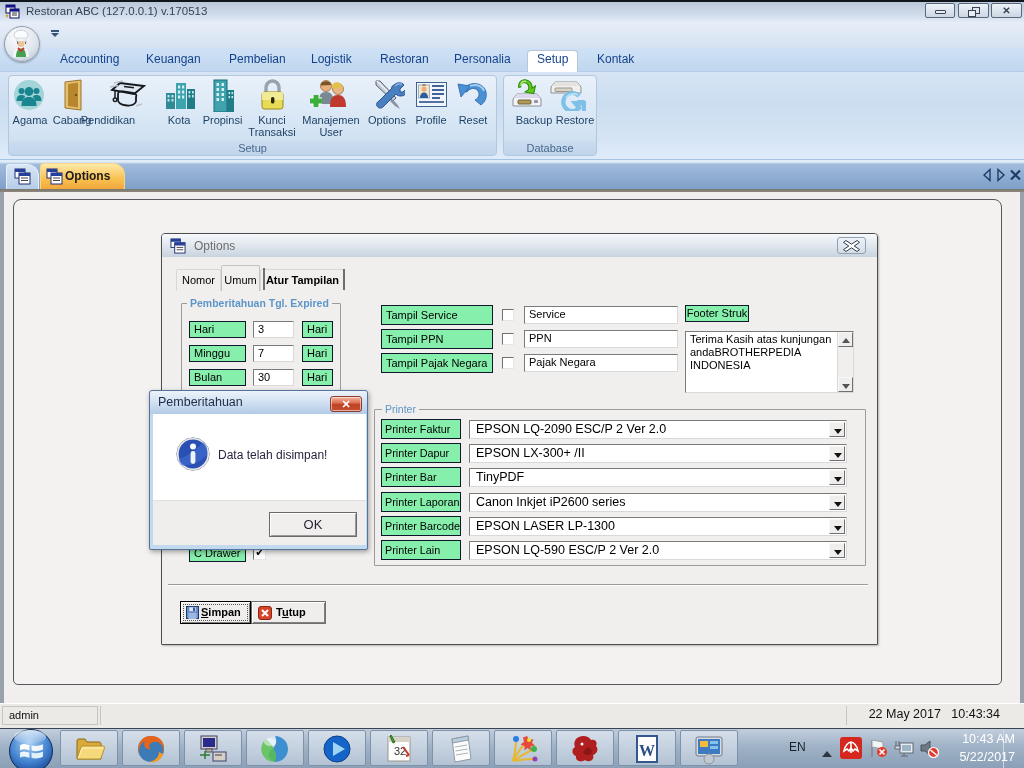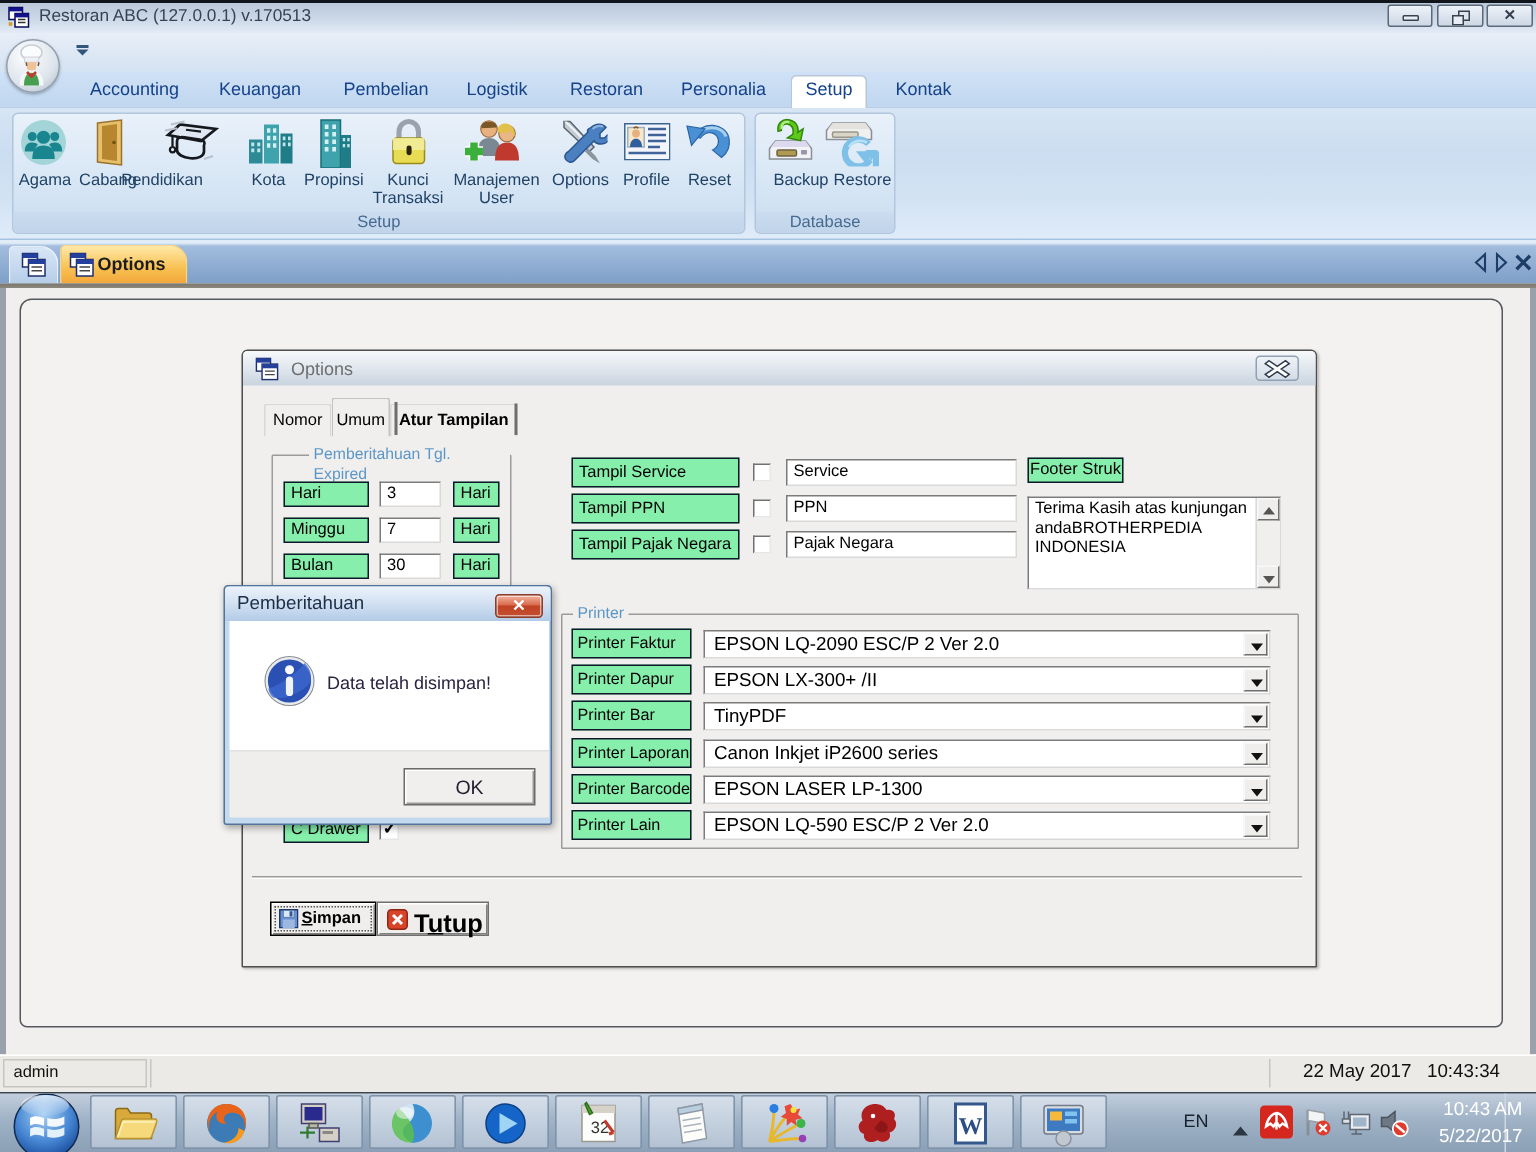--- a/index.html
+++ b/index.html
@@ -342,21 +342,21 @@
       <path d="M8 2.5 L13.5 6.2 L19 2.5 L21.5 4.4 L16.2 8 L21.5 11.6 L19 13.5 L13.5 9.8 L8 13.5 L5.5 11.6 L10.8 8 L5.5 4.4 Z" fill="#ffffff" stroke="#2e3b4e" stroke-width="1"></path>
     </svg>
   </div>
   <div class="abs tab" style="left:14px; width:45px;">Nomor</div>
   <div class="abs tab" style="left:59px; width:39px; top:31px; height:26px; line-height:28px; border-color:#c4c3c0;">Umum</div>
   <div class="abs tab" style="left:98px; width:85px;font-weight:bold;">Atur Tampilan</div>
   <div class="abs" style="left:101px; top:34px; width:2px; height:22px; background:#6e6e6e;"></div>
   <div class="abs" style="left:181px; top:35px; width:2px; height:21px; background:#6e6e6e;"></div>
 
   <div class="abs gbox" style="left:19px; top:69px; width:160px; height:96px;">
-    <span class="glabel" style="left:24px;">Pemberitahuan Tgl. Expired</span>
+    <span class="glabel" style="left:5px;font-weight:bold;">Pemberitahuan Tgl. Expired</span>
   </div>
   <div class="abs cell" style="left:27px; top:87px; width:57px; height:17px;">Hari</div>
   <div class="abs inp" style="left:91px; top:87px; width:41px; height:17px;">3</div>
   <div class="abs cell" style="left:140px; top:87px; width:31px; height:17px;">Hari</div>
   <div class="abs cell" style="left:27px; top:111px; width:57px; height:17px;">Minggu</div>
   <div class="abs inp" style="left:91px; top:111px; width:41px; height:17px;">7</div>
   <div class="abs cell" style="left:140px; top:111px; width:31px; height:17px;">Hari</div>
   <div class="abs cell" style="left:27px; top:135px; width:57px; height:17px;">Bulan</div>
   <div class="abs inp" style="left:91px; top:135px; width:41px; height:17px;">30</div>
   <div class="abs cell" style="left:140px; top:135px; width:31px; height:17px;">Hari</div>
@@ -417,21 +417,21 @@
       <rect x="7" y="1.5" width="2" height="3.5" fill="#35589a"></rect>
     </svg>
     <span style="position:absolute; left:20px; top:4px; font-size:11px; font-weight:bold; color:#000;"><u>S</u>impan</span>
   </div>
   <div class="abs" id="tutupbtn" style="left:89px; top:367px; width:75px; height:23px; background:#efeeed;
     border:1px solid #6f6f6f; box-shadow:inset 1px 1px 0 #fff, inset -1px -1px 0 #808080;">
     <svg style="position:absolute; left:6px; top:4px;" width="14" height="14" viewBox="0 0 14 14">
       <rect x="0.5" y="0.5" width="13" height="13" rx="2.5" fill="#d8442a" stroke="#8e2612"></rect>
       <path d="M4 4 L10 10 M10 4 L4 10" stroke="#fff" stroke-width="2"></path>
     </svg>
-    <span style="position:absolute; left:24px; top:4px; font-size:17px; font-weight:bold; color:#000;">T<u>u</u>tup</span>
+    <span style="position:absolute; left:24px; top:4px; font-size:11px; font-weight:bold; color:#000;">T<u>u</u>tup</span>
   </div>
 </div>
 
 <div class="abs" id="modal">
   <div class="abs" id="modaltitle">
       <span>Pemberitahuan</span>
     </div>
   <div class="abs" id="modalx">✕</div>
   <div class="abs" id="modalbody"></div>
   <div class="abs" id="modalfoot">

